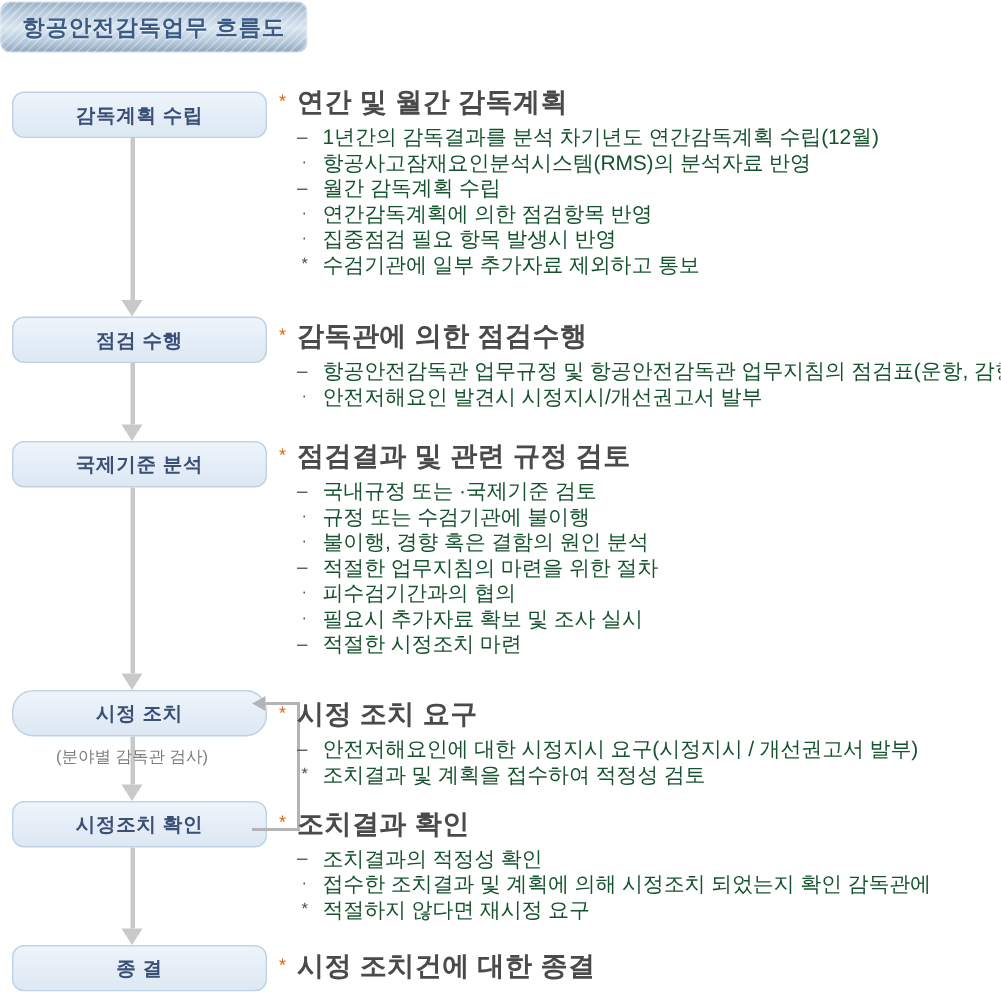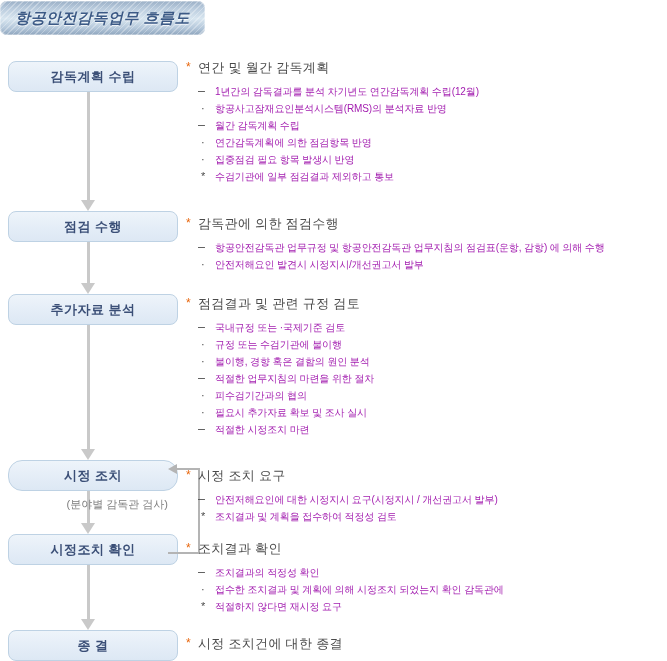--- a/index.html
+++ b/index.html
@@ -34,21 +34,20 @@
       linear-gradient(to bottom,
         #9aafc6 0%,
         #b9cbdd 22%,
         #d8e6f0 52%,
         #b4c7da 80%,
         #8ea5bd 100%);
     box-shadow: inset 0 0 0 1px rgba(255,255,255,0.35);
     display: flex;
     align-items: center;
     justify-content: center;
-    font-style: italic;
   }
   #title-banner .banner-text {
     font-size: 15px;
     font-weight: bold;
     color: #3c5a86;
     letter-spacing: 0.5px;
     text-shadow: 0 1px 1px rgba(255,255,255,0.85);
     white-space: nowrap;
   }
 
@@ -95,21 +94,21 @@
     height: 0;
     border-left: 7.5px solid transparent;
     border-right: 7.5px solid transparent;
     border-top: 11px solid #c9c9c9;
   }
 
   .side-note {
     position: absolute;
     left: 8px;
     width: 160px;
-    text-align: right;
+    text-align: center;
     font-size: 11px;
     color: #7d7d7d;
     white-space: nowrap;
   }
 
   
   #feedback-loop {
     position: absolute;
     left: 168px;
     top: 468px;
@@ -170,22 +169,22 @@
     white-space: nowrap;
   }
   .head-marker {
     color: #e8660c;
     font-size: 12px;
     line-height: 15px;
     width: 12px;
     flex: 0 0 12px;
   }
   .head-text {
-    font-size: 13px;
-    font-weight: normal;
+    font-size: 18px;
+    font-weight: bold;
     color: #4a4a4a;
     line-height: 16px;
     letter-spacing: 0.3px;
   }
   .bullet-list {
     margin: 7px 0 0 0;
     padding: 0;
     list-style: none;
   }
   .bullet-list li {
@@ -194,22 +193,22 @@
     white-space: nowrap;
     line-height: 17px;
   }
   .bullet-list li .bmark {
     flex: 0 0 auto;
     color: #4a4a4a;
     font-size: 12.5px;
     line-height: 17px;
   }
   .bullet-list li .btext {
-    font-size: 10px;
-    color: #a21caf;
+    font-size: 14px;
+    color: #14532d;
     line-height: 17px;
     letter-spacing: -0.1px;
   }
   
   li.lvl-dash .bmark   { width: 17px; margin-left: 12px; }
   li.lvl-dot .bmark    { width: 14px; margin-left: 15px; font-size: 11px; }
   li.lvl-star .bmark   { width: 14px; margin-left: 15px; font-size: 11px; }
   li.lvl-star .bmark   { color: #4a4a4a; }
 </style>
 </head>
@@ -230,21 +229,21 @@
     <div class="arrowhead" style="top: 523px;"></div>
     <div class="connector" style="top: 565px; height: 54px;"></div>
     <div class="arrowhead" style="top: 619px;"></div>
     <div class="flow-box" style="top: 61px;">
       <span class="flow-label">감독계획 수립</span>
     </div>
     <div class="flow-box" style="top: 211px; text-align: center;">
       <span class="flow-label">점검 수행</span>
     </div>
     <div class="flow-box" style="top: 294px;">
-      <span class="flow-label">추가자료 분석</span>
+      <span class="flow-label">국제기준 분석</span>
     </div>
     <div class="flow-box" style="top: 460px; border-radius: 14px;">
       <span class="flow-label">시정 조치</span>
     </div>
     <div class="flow-box" style="top: 630px;">
       <span class="flow-label">종 결</span>
     </div>
     <div class="flow-box" style="top: 534px;">
       <span class="flow-label">시정조치 확인</span>
     </div>
@@ -280,21 +279,21 @@
         <li class="lvl-dot">
           <span class="bmark">·</span>
           <span class="btext">연간감독계획에 의한 점검항목 반영</span>
         </li>
         <li class="lvl-dot">
           <span class="bmark">·</span>
           <span class="btext">집중점검 필요 항목 발생시 반영</span>
         </li>
         <li class="lvl-star">
           <span class="bmark">*</span>
-          <span class="btext">수검기관에 일부 점검결과 제외하고 통보</span>
+          <span class="btext">수검기관에 일부 추가자료 제외하고 통보</span>
         </li>
       </ul>
     </div>
     <div class="content-section" style="top: 216px;">
       <div class="section-head">
         <span class="head-marker">*</span>
         <span class="head-text">감독관에 의한 점검수행</span>
       </div>
       <ul class="bullet-list">
         <li class="lvl-dash">

